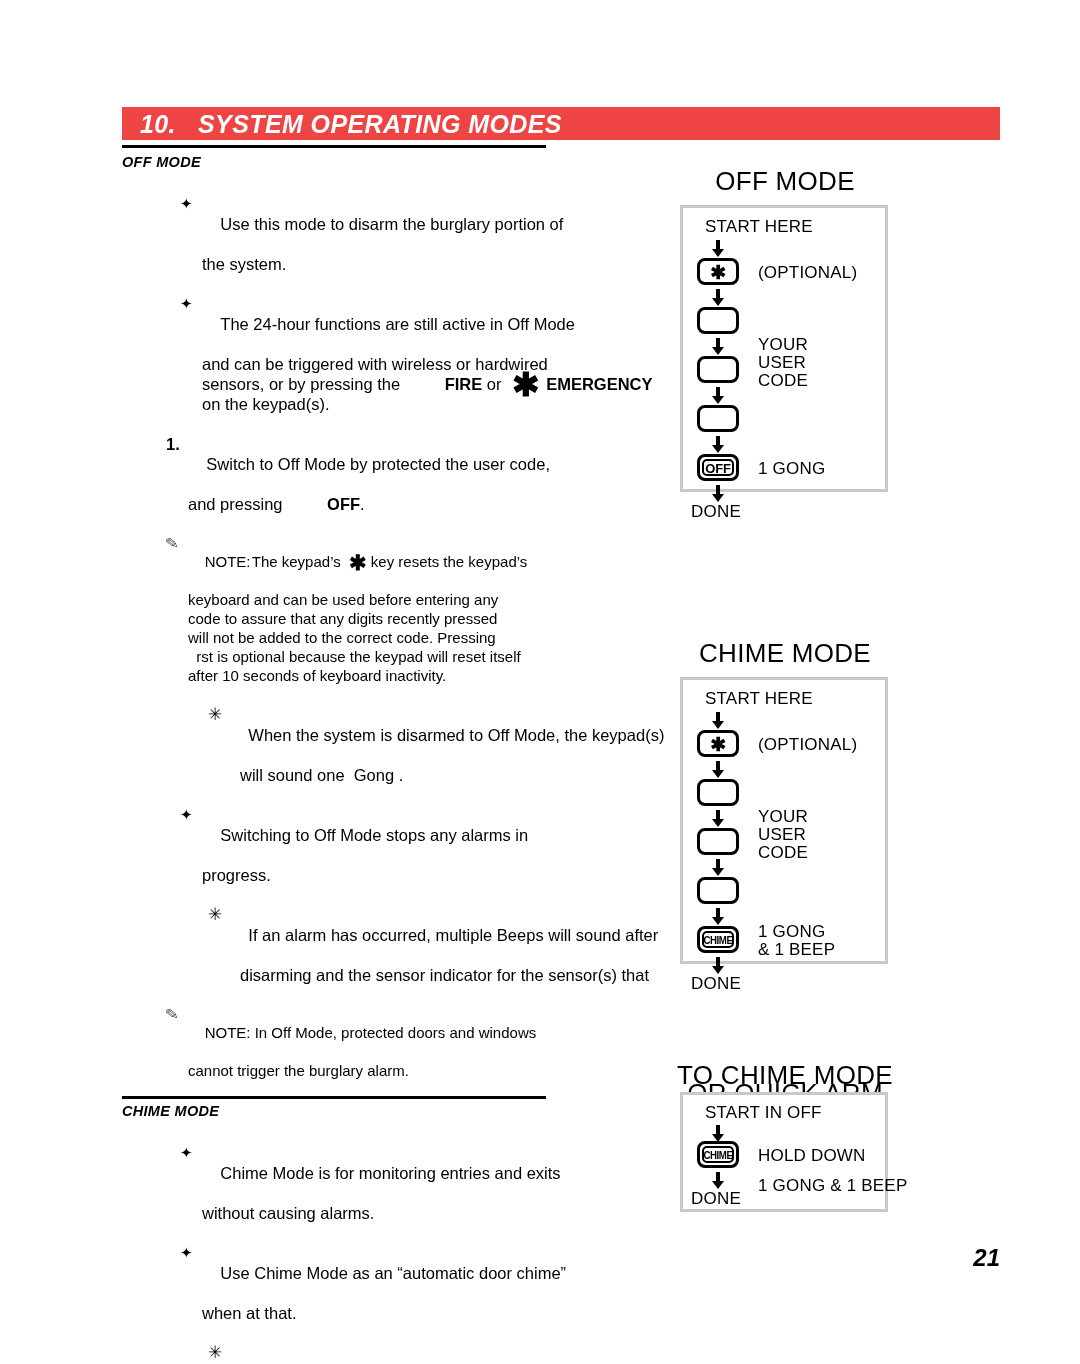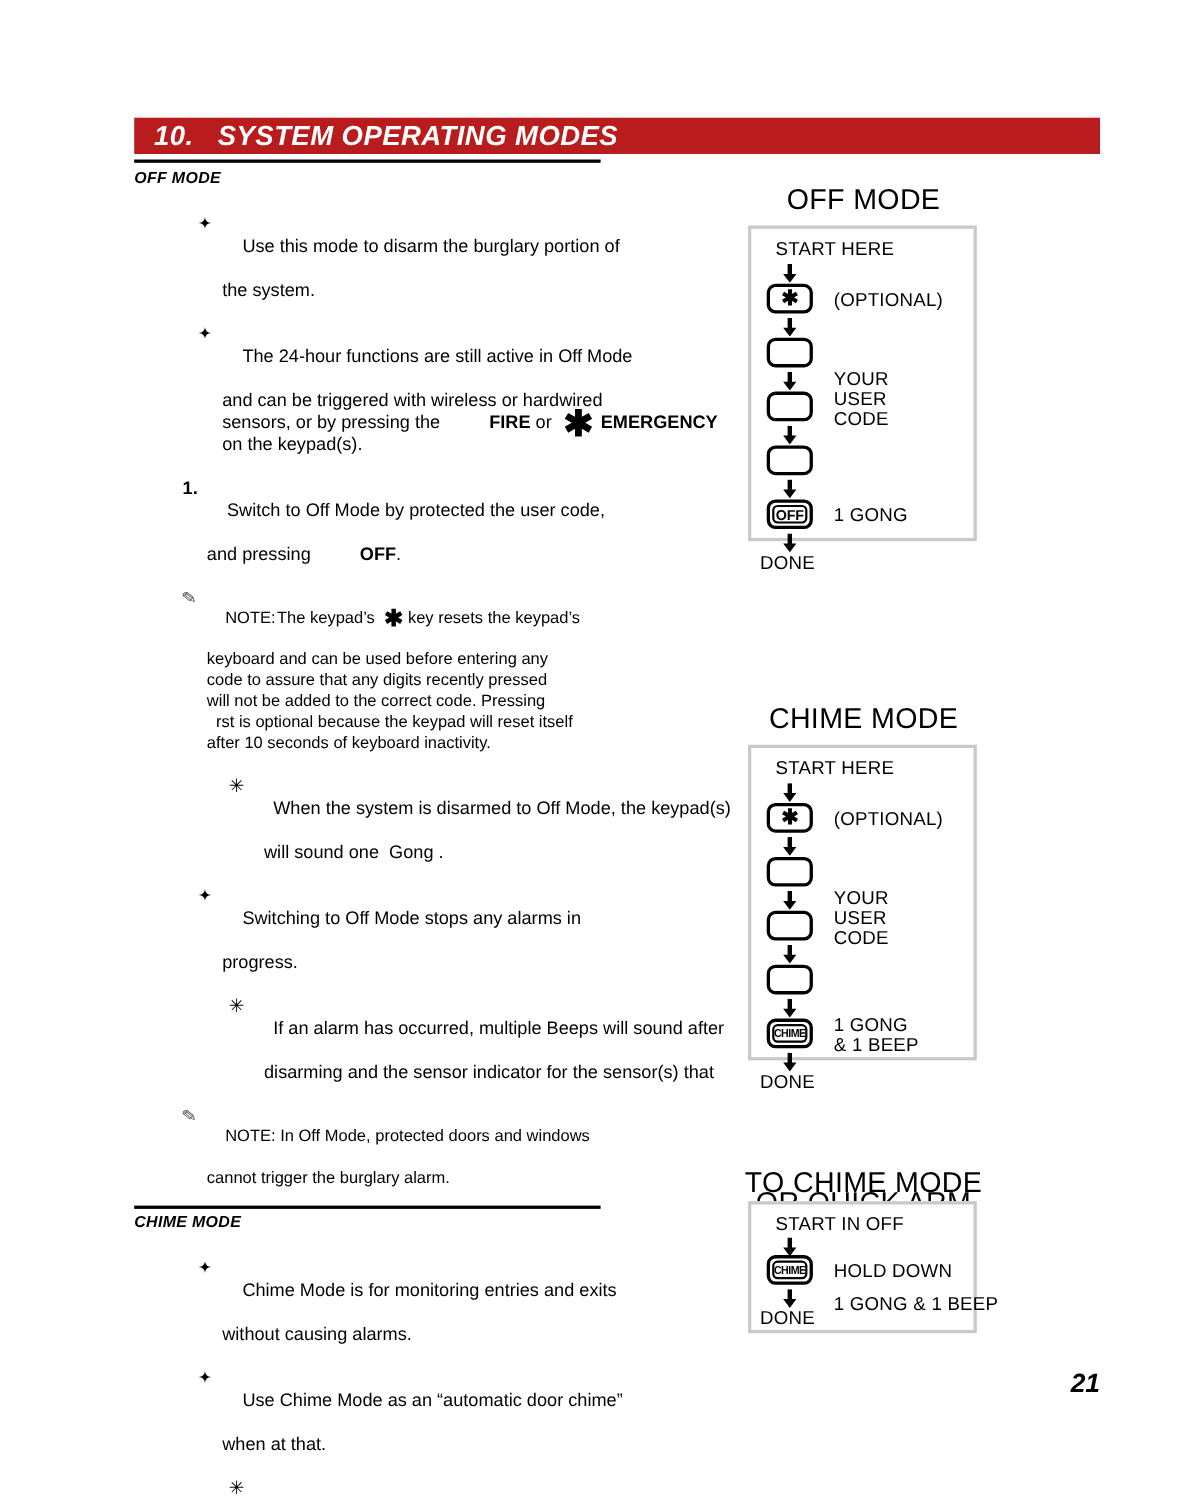--- a/index.html
+++ b/index.html
@@ -16,21 +16,21 @@
     overflow: hidden;
   }
 
   
   .header-bar {
     position: absolute;
     left: 122px;
     top: 107px;
     width: 878px;
     height: 33px;
-    background: #b91c1c;
+    background: #ef4444;
   }
   .header-title {
     position: absolute;
     left: 18px;
     top: 50%;
     transform: translateY(-50%);
     color: #ffffff;
     font-weight: bold;
     font-style: italic;
     font-size: 25px;

